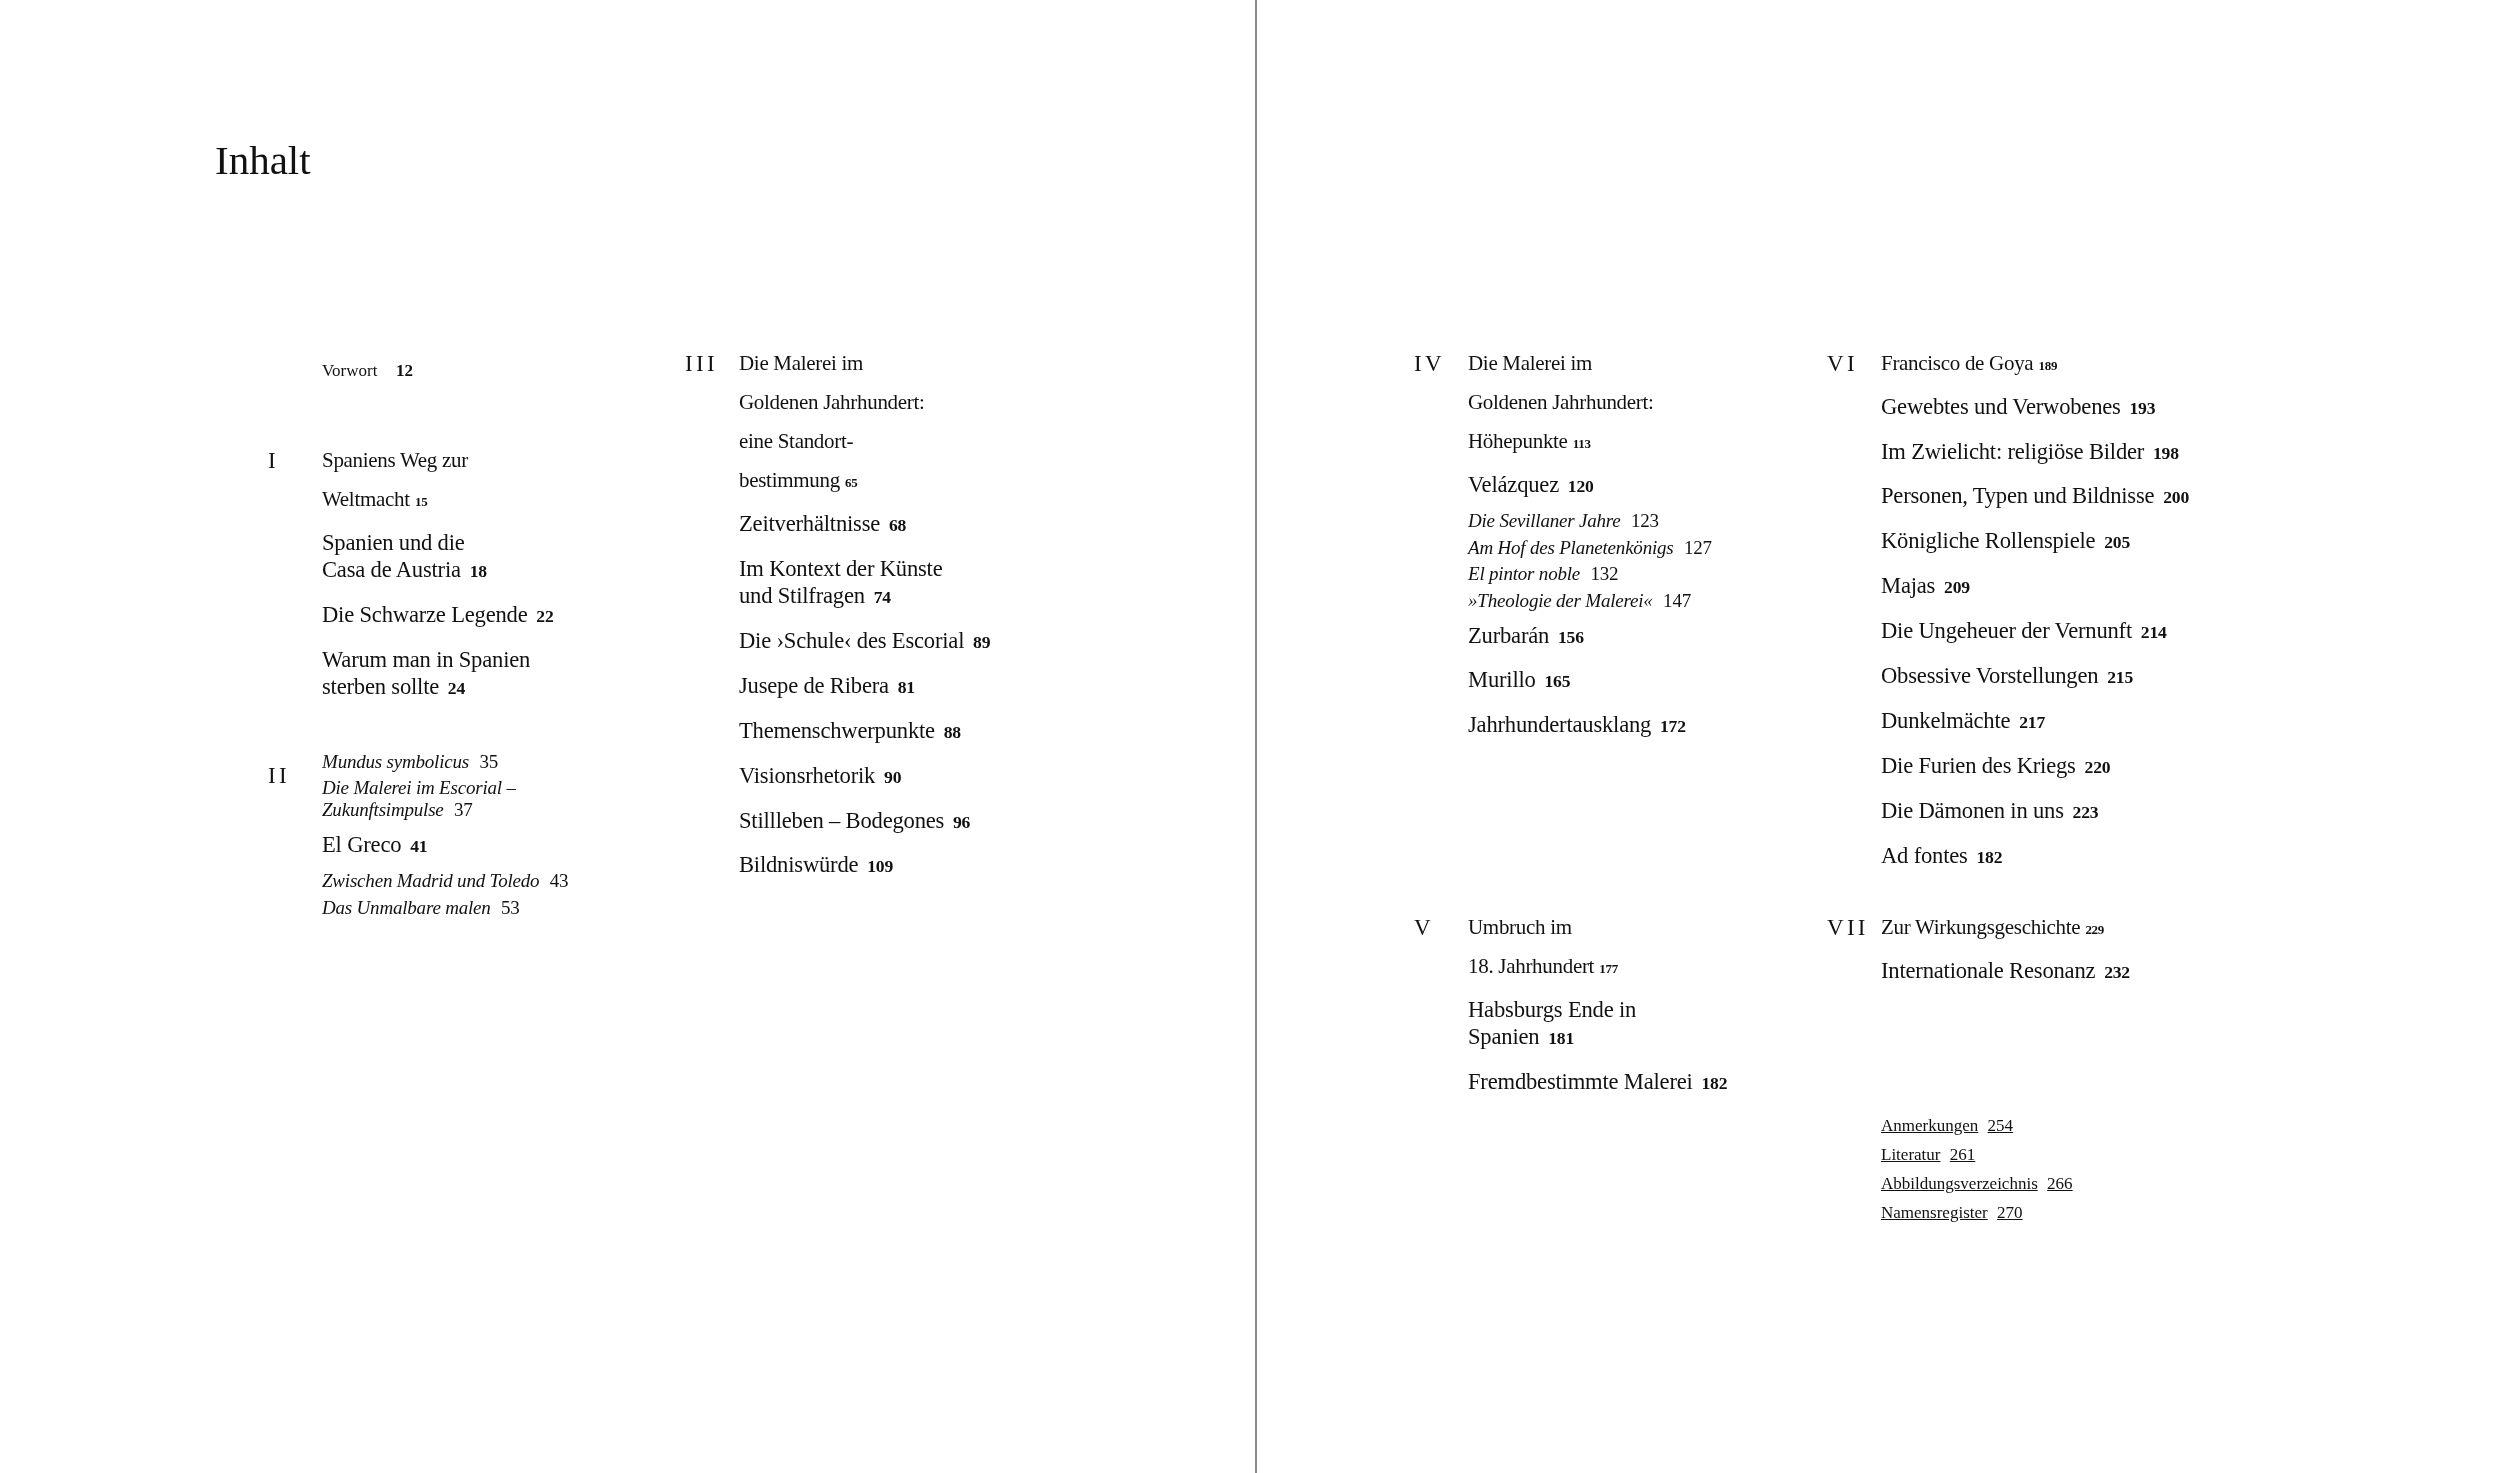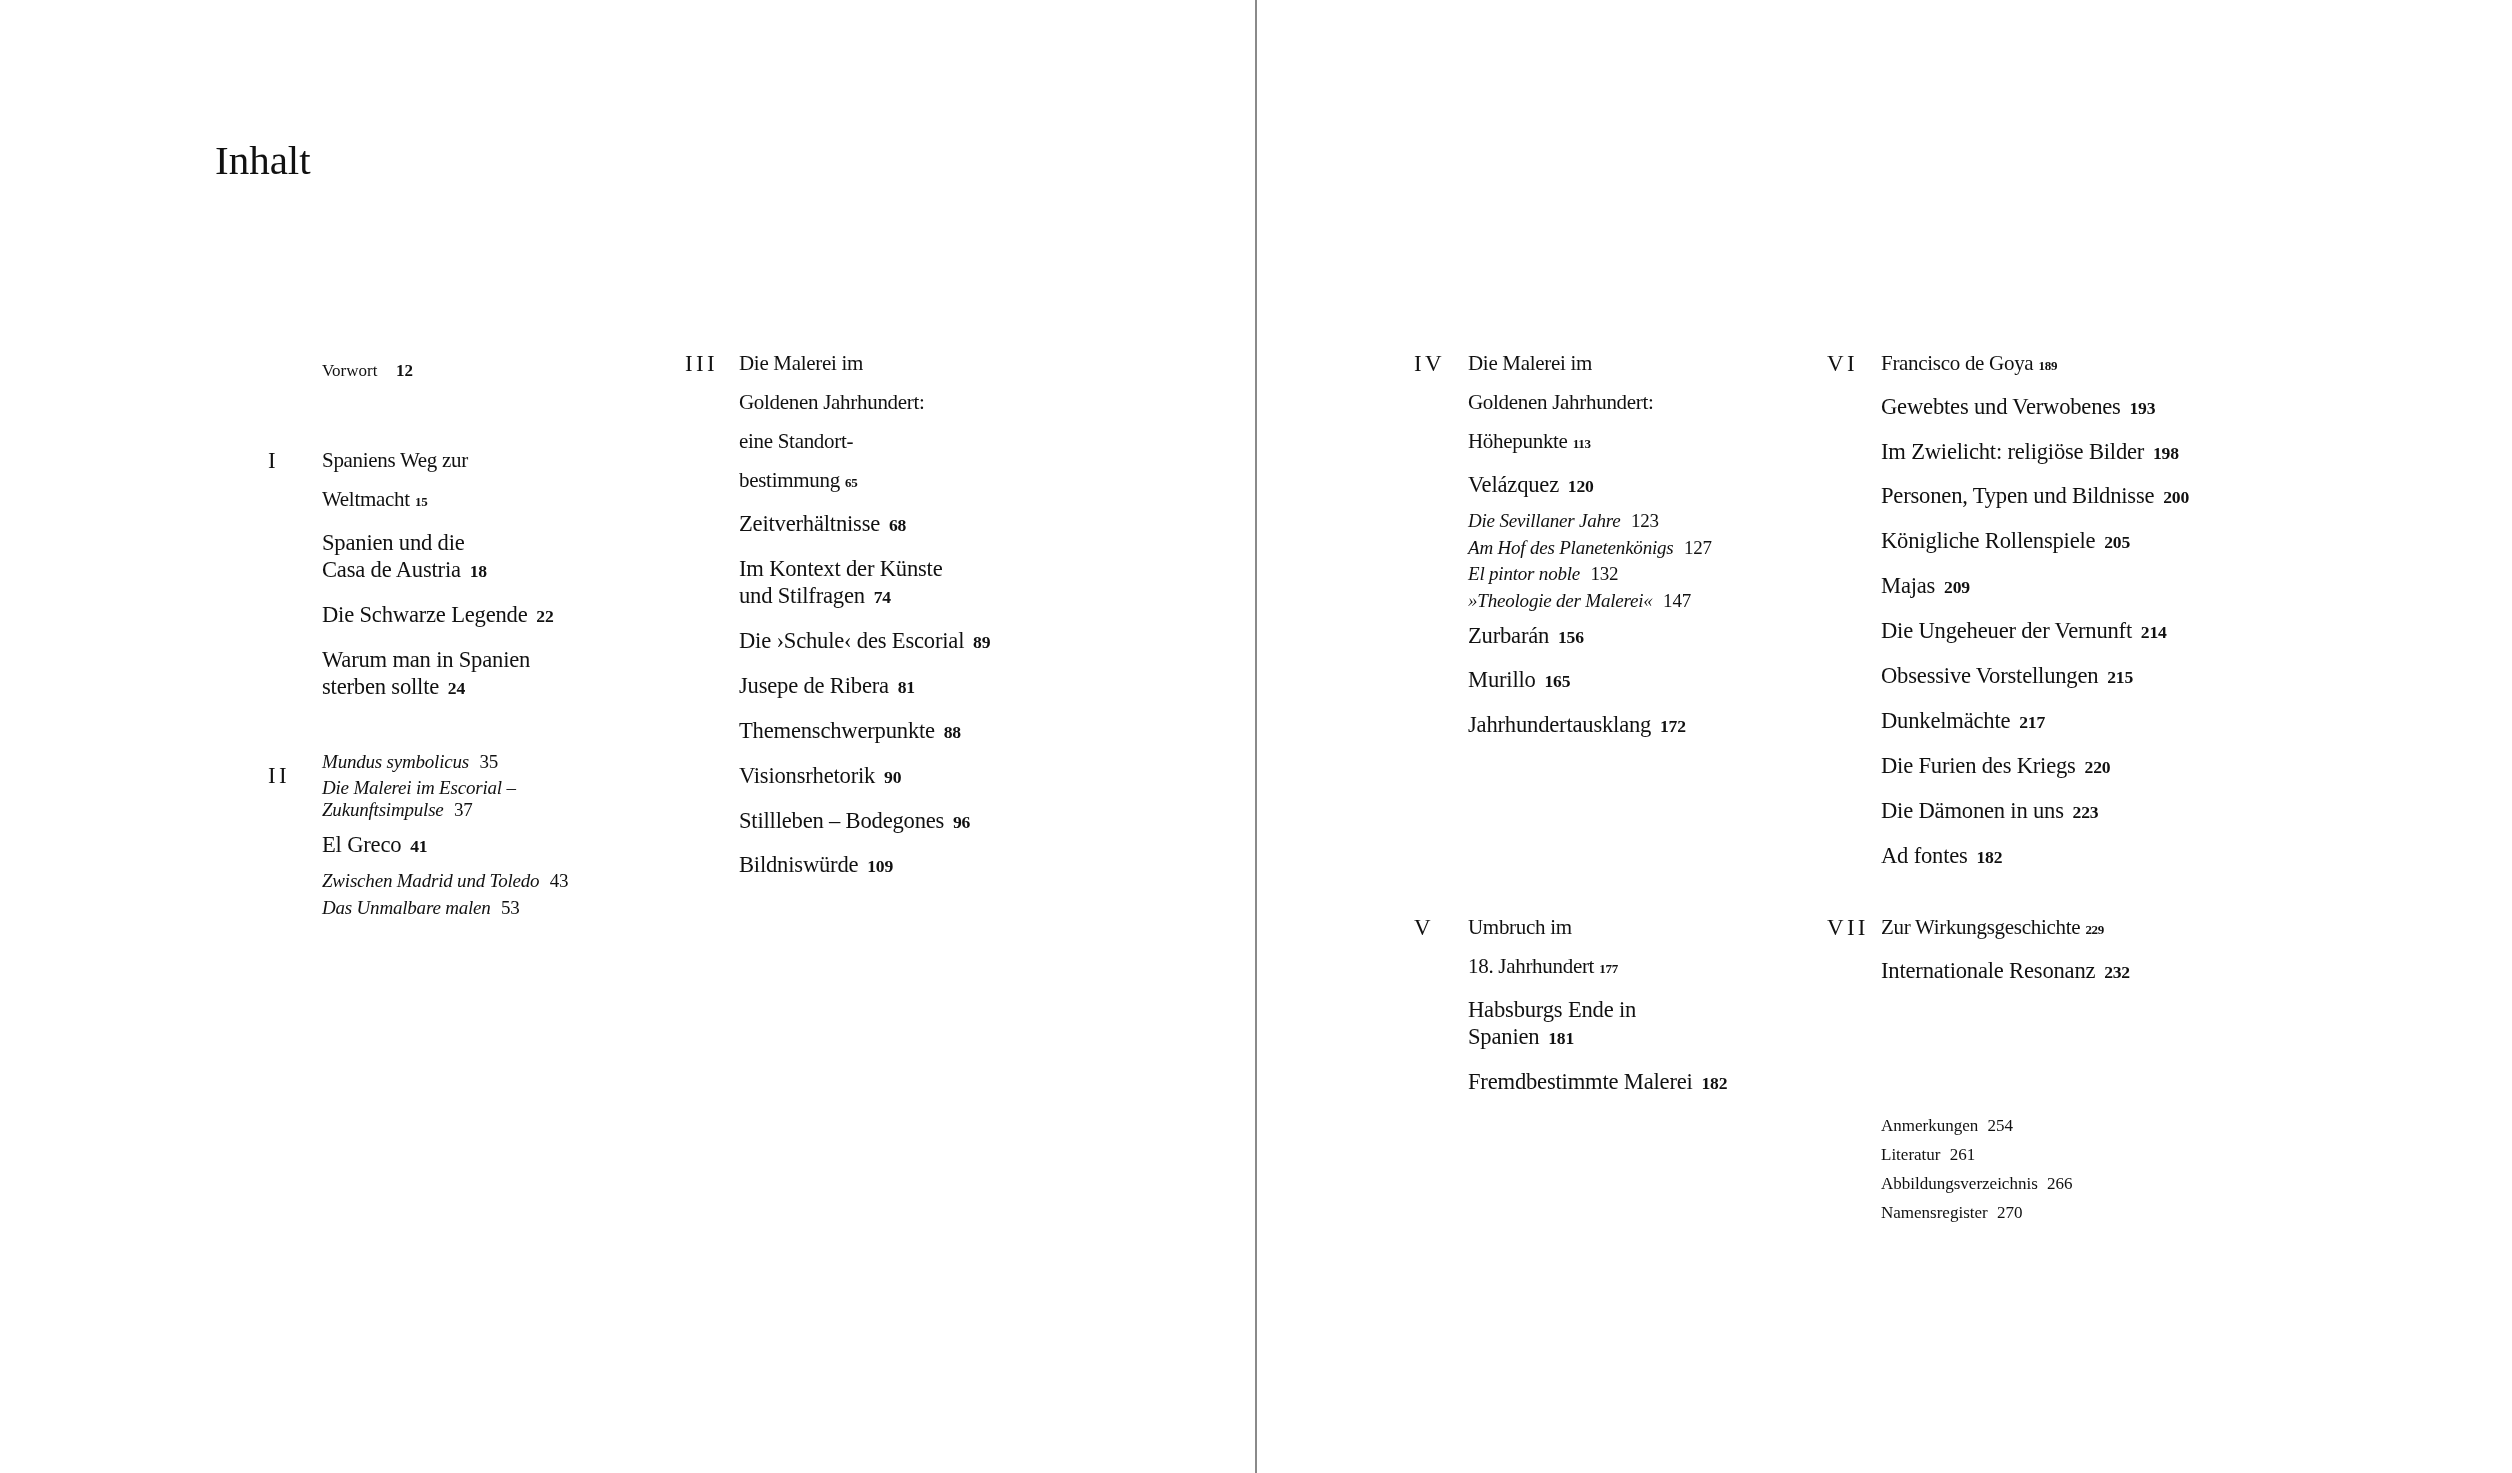--- a/index.html
+++ b/index.html
@@ -33,21 +33,21 @@
     letter-spacing: -0.2px;
   }
   .sub3 {
     font-size: 19px; line-height: 22px; margin: -5.5px 0 10px 0;
     font-style: italic; letter-spacing: -0.2px;
   }
   .sub3 + .sub { margin-top: 4.4px; }
   .pg { font-weight: bold; font-size: 0.78em; margin-left: 0.5em; }
   .sub3 .pg, .minor .pg, .back .pg { font-weight: normal; font-style: normal; font-size: 1em; margin-left: 0.55em; }
   .chap .pg { font-size: 0.62em; margin-left: 0.4em; }
-  .back { font-size: 17px; line-height: 29px; margin: 0; }
+  .back { font-size: 17px; line-height: 29px; margin: 0; text-decoration: underline; }
   .vorwort { font-size: 17px; line-height: 22px; }
   .vorwort .pg { font-weight: bold; font-size: 1em; margin-left: 1.1em; }
   .line { display: block; white-space: nowrap; }
 </style>
 </head>
 <body>
 
 <div class="divider"></div>
 
 <h1 class="page-title">Inhalt</h1>

